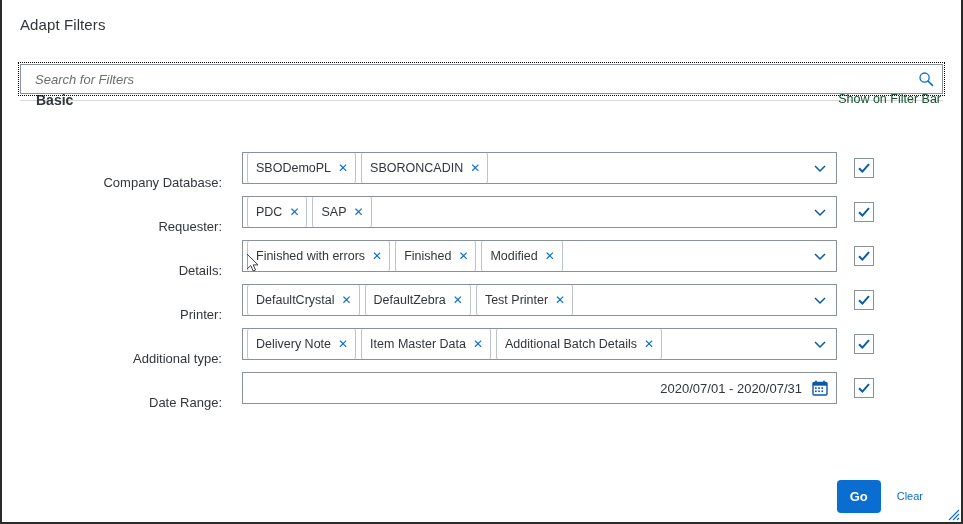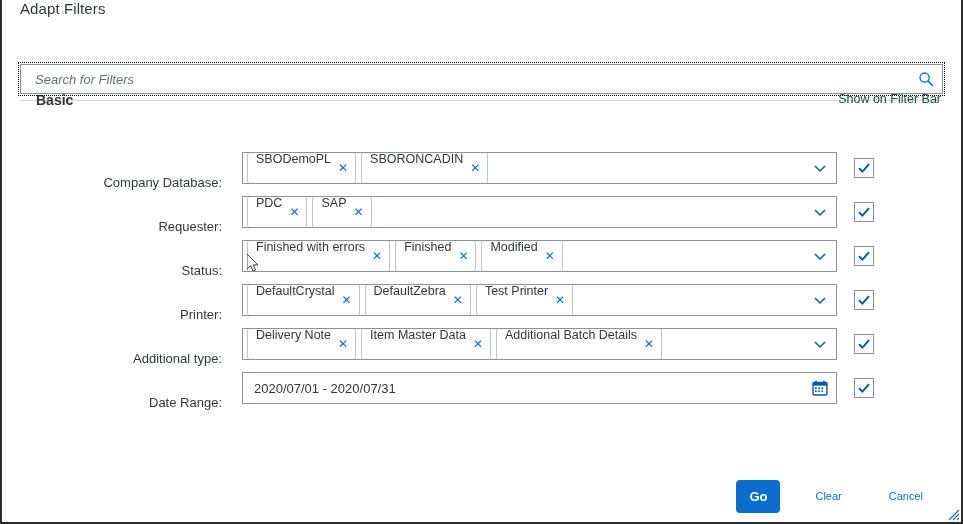--- a/index.html
+++ b/index.html
@@ -19,21 +19,21 @@
     border-left: 2px solid #2b2b2b;
     border-right: 2px solid #2b2b2b;
     border-bottom: 2px solid #2b2b2b;
     overflow: hidden;
   }
 
   
   .dlg-header {
     height: 48px;
     display: flex;
-    align-items: flex-start;
+    align-items: center;
     padding: 0 0 0 18px;
   }
   .dlg-title {
     font-size: 15px;
     color: #32363a;
     letter-spacing: .1px;
   }
 
   
   .searchbar-wrap {
@@ -124,24 +124,26 @@
     height: 32px;
     border: 1px solid #89919a;
     background: #fff;
     display: flex;
     align-items: center;
     padding: 0 34px 0 4px;
     gap: 5px;
     overflow: hidden;
   }
   .filter-input.plain {
-    padding-left: 11px;
+    padding-left: 2px;
+    justify-content: flex-end;
   }
   .token {
     display: inline-flex;
+    align-items: center;
     gap: 7px;
     height: 34px;
     padding: 0 7px 0 8px;
     border: 1px solid #bcc3ca;
     border-radius: 4px;
     background: #fff;
     font-size: 12.5px;
     color: #32363a;
     white-space: nowrap;
   }
@@ -182,21 +184,21 @@
   }
 
   
   .footer {
     position: absolute;
     left: 0; right: 0; bottom: 0;
     height: 48px;
     display: flex;
     align-items: center;
     justify-content: flex-end;
-    gap: 23px;
+    gap: 4px;
     padding: 0 26px 4px 0;
   }
   .btn-go {
     background: #0a6ed1;
     color: #fff;
     font-size: 13px;
     font-weight: bold;
     border: none;
     border-radius: 4px;
     height: 33px;
@@ -299,21 +301,21 @@
         </span>
       </div>
       <div class="row-check">
         <svg viewBox="0 0 14 14" width="14" height="14" aria-hidden="true">
           <polyline points="2,7.2 5.4,10.6 12,3.2" fill="none" stroke="#0a5aa8" stroke-width="2"></polyline>
         </svg>
       </div>
     </div>
 
     <div class="filter-row">
-      <div class="filter-label">Status:</div>
+      <div class="filter-label">Details:</div>
       <div class="filter-input">
         <span class="token">
           <span>Finished with errors</span>
           <span class="token-x">✕</span>
         </span>
         <span class="token">
           <span>Finished</span>
           <span class="token-x">✕</span>
         </span>
         <span class="token">
@@ -413,21 +415,20 @@
           <polyline points="2,7.2 5.4,10.6 12,3.2" fill="none" stroke="#0a5aa8" stroke-width="2"></polyline>
         </svg>
       </div>
     </div>
 
   </div>
 
   <div class="footer">
     <button class="btn-go">Go</button>
     <button class="btn-text">Clear</button>
-    <button class="btn-text">Cancel</button>
   </div>
 
   <div class="resize-grip">
     <svg viewBox="0 0 16 16" width="16" height="16" aria-hidden="true">
       <line x1="15" y1="5" x2="5" y2="15" stroke="#0a6ed1" stroke-width="1.1"></line>
       <line x1="15" y1="9" x2="9" y2="15" stroke="#0a6ed1" stroke-width="1.1"></line>
       <line x1="15" y1="13" x2="13" y2="15" stroke="#0a6ed1" stroke-width="1.1"></line>
     </svg>
   </div>
 

